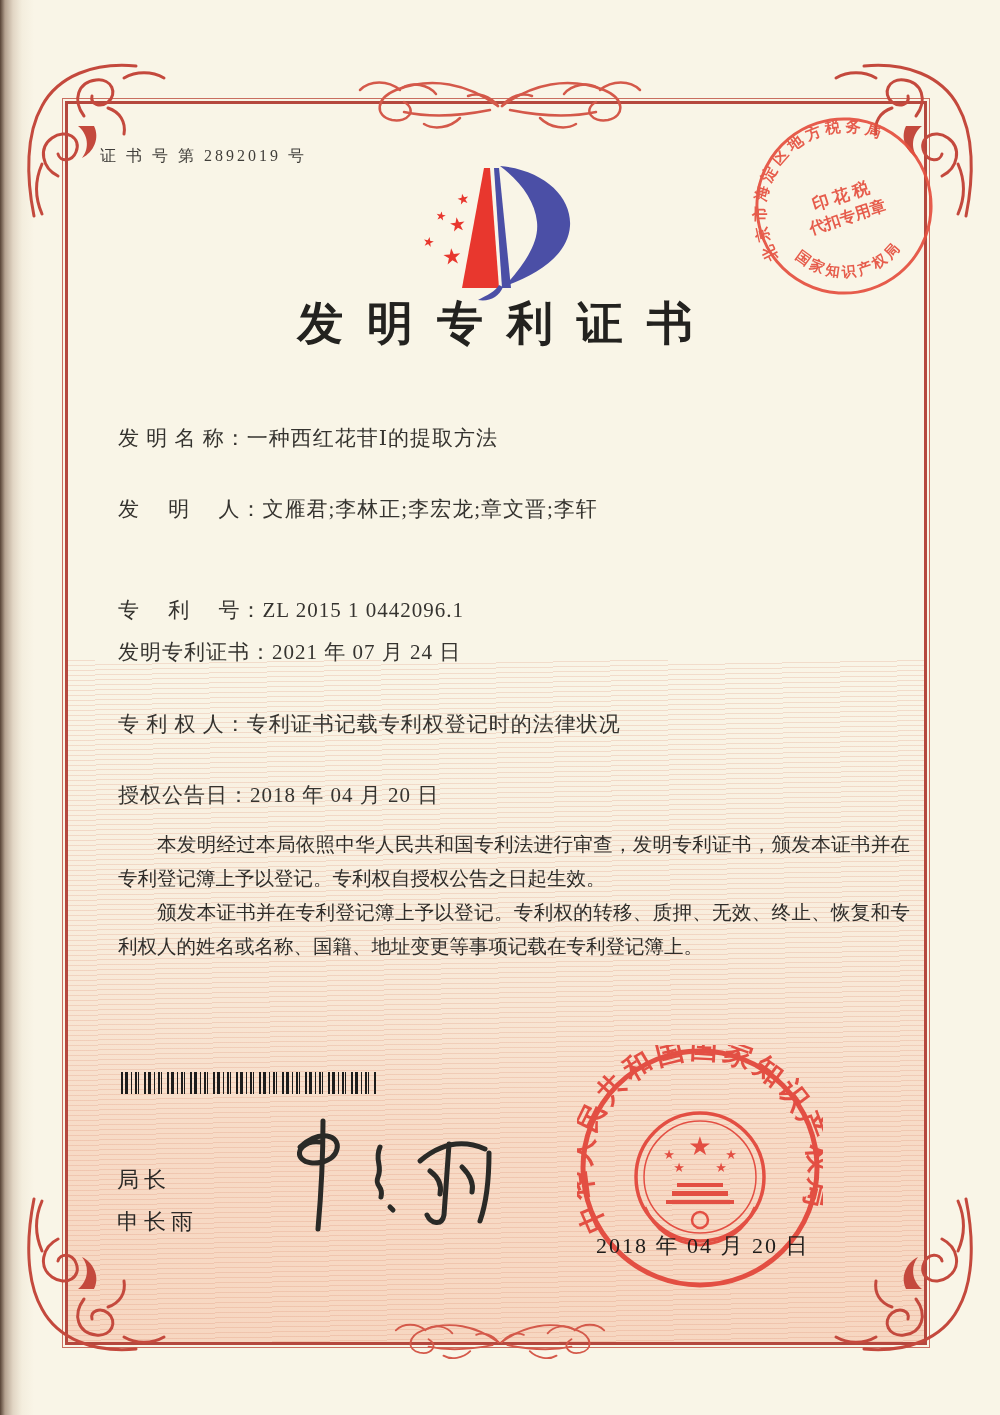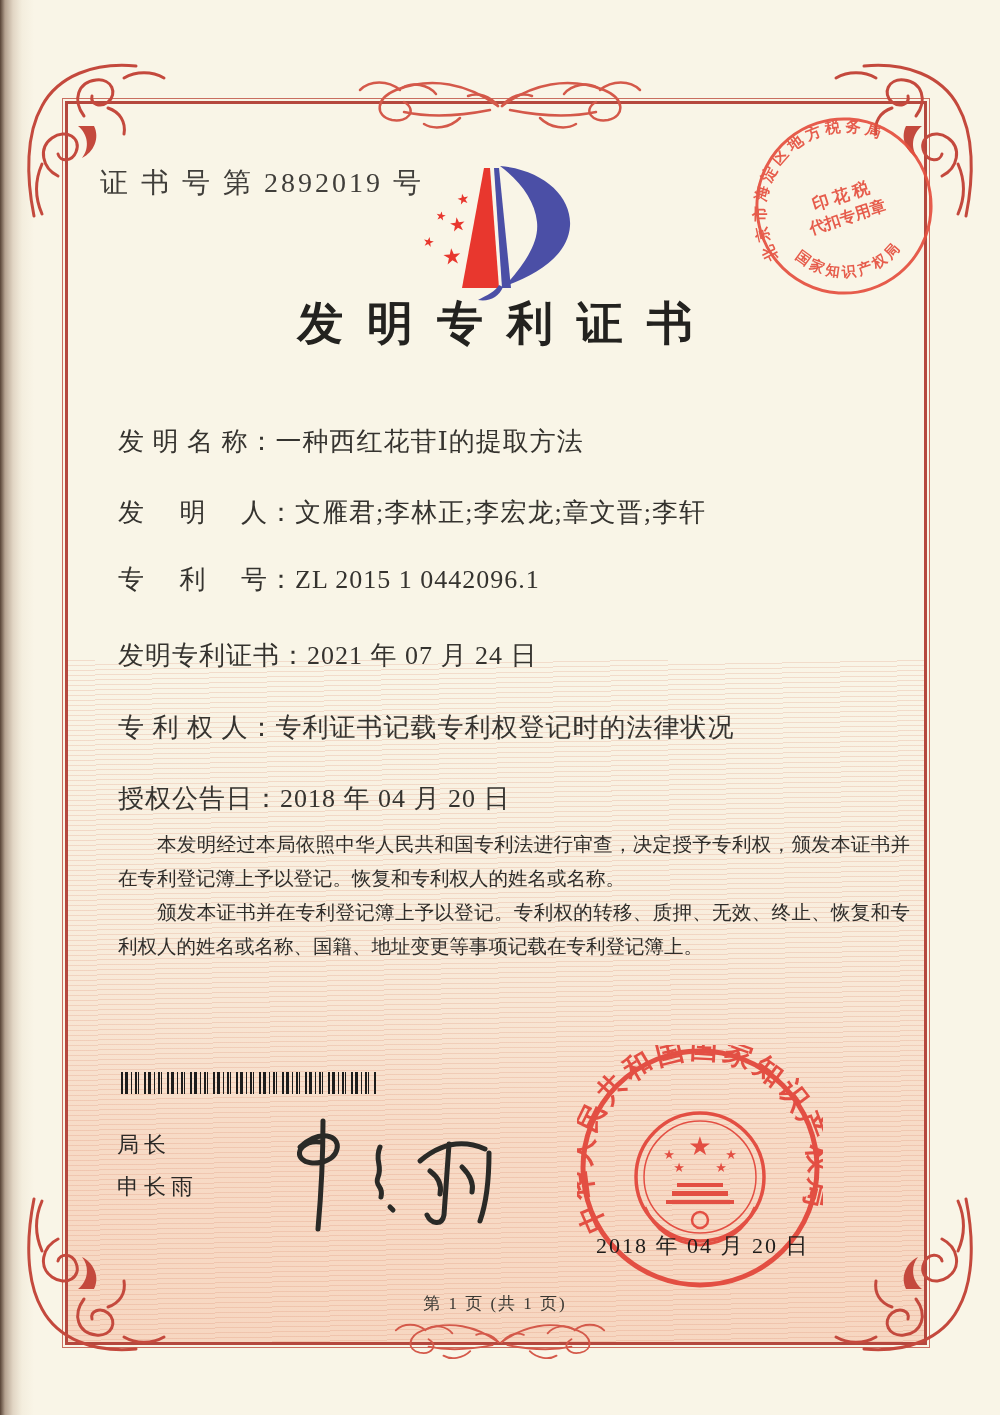--- a/index.html
+++ b/index.html
@@ -28,42 +28,42 @@
   .frame{
     position:absolute;left:62px;top:98px;width:866px;height:1248px;z-index:2;
     border:1px solid #c96e60;
   }
   .frame .inner{
     position:absolute;left:2px;top:2px;right:2px;bottom:2px;
     border:3px solid #b5483e;
   }
   .ornament{position:absolute;z-index:3;}
   .content{position:absolute;z-index:4;}
-  .cert-no{left:100px;top:164px;font-size:28px;letter-spacing:3px;color:#403e3a;}
+  .cert-no{left:100px;top:146px;font-size:16px;letter-spacing:3px;color:#403e3a;}
   .logo{left:398px;top:158px;width:205px;height:147px;}
   .title{
     left:62px;top:293px;width:866px;text-align:center;
     font-size:46px;font-weight:bold;letter-spacing:.52em;text-indent:.52em;color:#23221f;
   }
   .tax-stamp{left:750px;top:112px;width:188px;height:188px;transform:rotate(-18deg);z-index:5;opacity:.92;}
-  .field-row{left:118px;width:800px;font-size:26px;letter-spacing:1px;color:#35332f;white-space:nowrap;}
+  .field-row{left:118px;width:800px;font-size:21px;letter-spacing:1px;color:#35332f;white-space:nowrap;}
   .field-row .lab{display:inline-block;}
-  .f0{top:424px;} .f1{top:495px;} .f2{top:562px;} .f3{top:638px;} .f4{top:710px;} .f5{top:781px;}
+  .f0{top:424px;} .f1{top:495px;} .f2{top:596px;} .f3{top:638px;} .f4{top:710px;} .f5{top:781px;}
   .paras{left:118px;top:828px;width:792px;font-size:19.5px;line-height:34px;text-align:justify;color:#2f2d2a;}
   .paras p{margin:0;text-indent:2em;}
   .barcode{
     left:121px;top:1072px;width:256px;height:22px;
     background:repeating-linear-gradient(90deg,
       #1c1c1c 0 2px,rgba(0,0,0,0) 2px 4px,
       #1c1c1c 4px 7px,rgba(0,0,0,0) 7px 10px,
       #1c1c1c 10px 11px,rgba(0,0,0,0) 11px 14px,
       #1c1c1c 14px 16px,rgba(0,0,0,0) 16px 17px,
       #1c1c1c 17px 18px,rgba(0,0,0,0) 18px 23px);
   }
-  .leader{left:117px;top:1124px;font-family:"Liberation Sans","DejaVu Sans",sans-serif;
+  .leader{left:117px;top:1159px;font-family:"Liberation Sans","DejaVu Sans",sans-serif;
     font-size:22px;letter-spacing:5px;color:#2c2a27;line-height:42px;}
   .signature{left:262px;top:1115px;width:255px;height:125px;z-index:6;}
   .seal{left:577px;top:1045px;width:246px;height:246px;z-index:5;opacity:.93;}
   .issue-date{left:596px;top:1231px;font-size:22px;letter-spacing:2px;color:#1e1d1b;z-index:7;}
   .footer{left:62px;top:1292px;width:866px;text-align:center;font-size:17px;letter-spacing:2px;color:#3a3833;}
   svg text{font-family:"Liberation Serif","DejaVu Serif",serif;}
 </style>
 </head>
 <body>
 
@@ -152,21 +152,21 @@
   <div class="content title">发明专利证书</div>
 
   <div class="content field-row f0"><span class="lab">发 明 名 称：</span><span>一种西红花苷Ⅰ的提取方法</span></div>
   <div class="content field-row f1"><span class="lab">发　 明　 人：</span><span>文雁君;李林正;李宏龙;章文晋;李轩</span></div>
   <div class="content field-row f2"><span class="lab">专　 利　 号：</span><span>ZL 2015 1 0442096.1</span></div>
   <div class="content field-row f3"><span class="lab">发明专利证书：</span><span>2021 年 07 月 24 日</span></div>
   <div class="content field-row f4"><span class="lab">专 利 权 人：</span><span>专利证书记载专利权登记时的法律状况</span></div>
   <div class="content field-row f5"><span class="lab">授权公告日：</span><span>2018 年 04 月 20 日</span></div>
 
   <div class="content paras">
-    <p>本发明经过本局依照中华人民共和国专利法进行审查，决定授予专利权，颁发本证书并在专利登记簿上予以登记。恢复和专利权人的姓名或名称。</p>
+    <p>本发明经过本局依照中华人民共和国专利法进行审查，发明专利证书，颁发本证书并在专利登记簿上予以登记。专利权自授权公告之日起生效。</p>
     <p>颁发本证书并在专利登记簿上予以登记。专利权的转移、质押、无效、终止、恢复和专利权人的姓名或名称、国籍、地址变更等事项记载在专利登记簿上。</p>
   </div>
 
   <div class="content barcode"></div>
 
   <div class="content leader">
     <div>局长</div>
     <div>申长雨</div>
   </div>
 
@@ -203,15 +203,14 @@
         <rect x="95" y="146" width="56" height="5"></rect>
         <rect x="89" y="155" width="68" height="4"></rect>
       </g>
       <circle cx="123" cy="175" r="8" stroke-width="2.5"></circle>
       <path d="M68,162 C78,186 98,198 123,200 C148,198 168,186 178,162" stroke-width="3"></path>
     </g>
   </svg>
 
   <div class="content issue-date">2018 年 04 月 20 日</div>
 
-  <div class="content footer">第 1 页 (共 1 页)</div>
 
 </div>
 
 </body></html>

